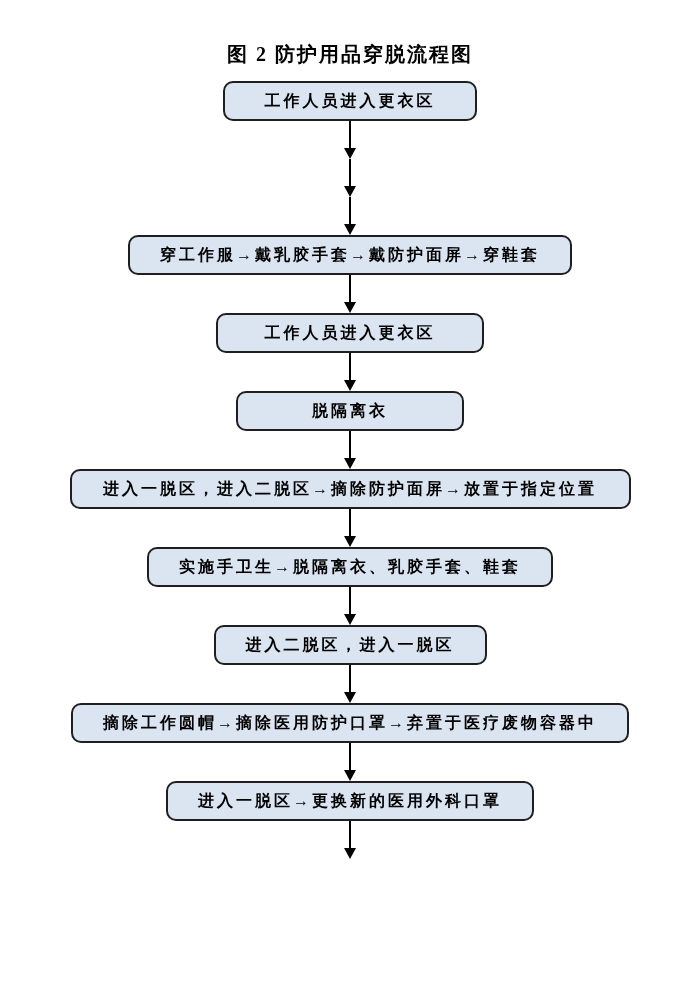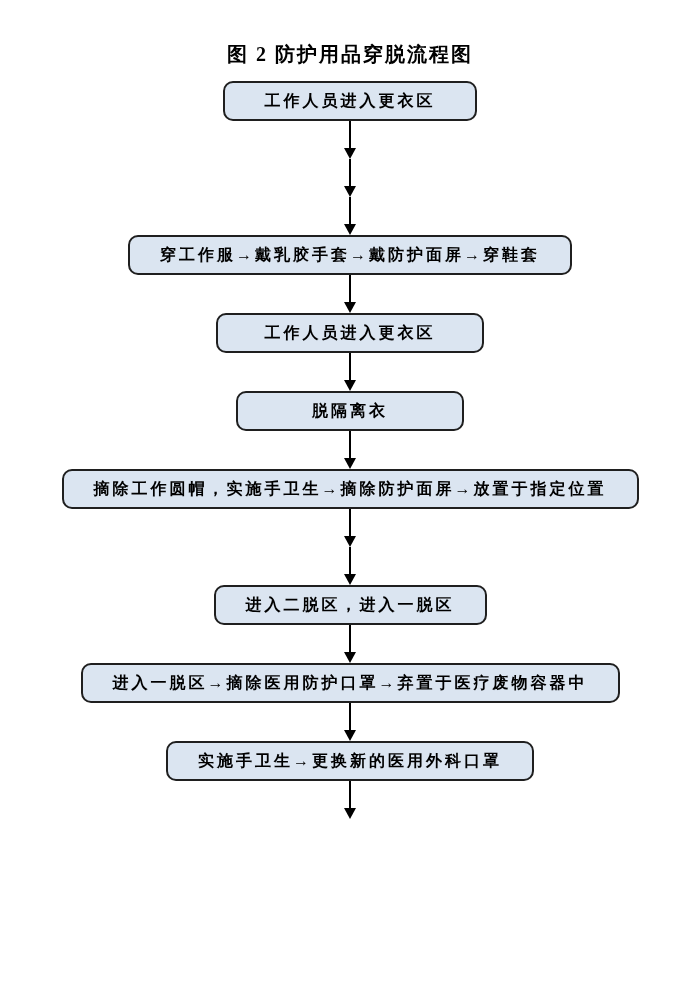--- a/index.html
+++ b/index.html
@@ -107,36 +107,39 @@
       <span class="node-label">工作人员进入更衣区</span>
     </div>
     <div class="arrow"></div>
 
     <div class="node" style="min-width:228px">
       <span class="node-label">脱隔离衣</span>
     </div>
     <div class="arrow"></div>
 
     <div class="node" style="min-width:561px">
-      <span class="node-label">摘除工作圆帽，实施手卫生→摘除防护面屏→放置于指定位置</span>
+      <span class="node-label">进入一脱区，进入二脱区→摘除防护面屏→放置于指定位置</span>
     </div>
     <div class="arrow"></div>
 
+    <div class="node" style="min-width:352px">
+      <span class="node-label">实施手卫生→脱隔离衣、乳胶手套、鞋套</span>
+    </div>
     <div class="arrow"></div>
 
     <div class="node" style="min-width:234px">
       <span class="node-label">进入二脱区，进入一脱区</span>
     </div>
     <div class="arrow"></div>
 
     <div class="node" style="min-width:526px">
-      <span class="node-label">进入一脱区→摘除医用防护口罩→弃置于医疗废物容器中</span>
+      <span class="node-label">摘除工作圆帽→摘除医用防护口罩→弃置于医疗废物容器中</span>
     </div>
     <div class="arrow"></div>
 
     <div class="node" style="min-width:320px">
-      <span class="node-label">实施手卫生→更换新的医用外科口罩</span>
+      <span class="node-label">进入一脱区→更换新的医用外科口罩</span>
     </div>
     <div class="arrow"></div>
 
 
   </div>
 </div>
 
 </body></html>

